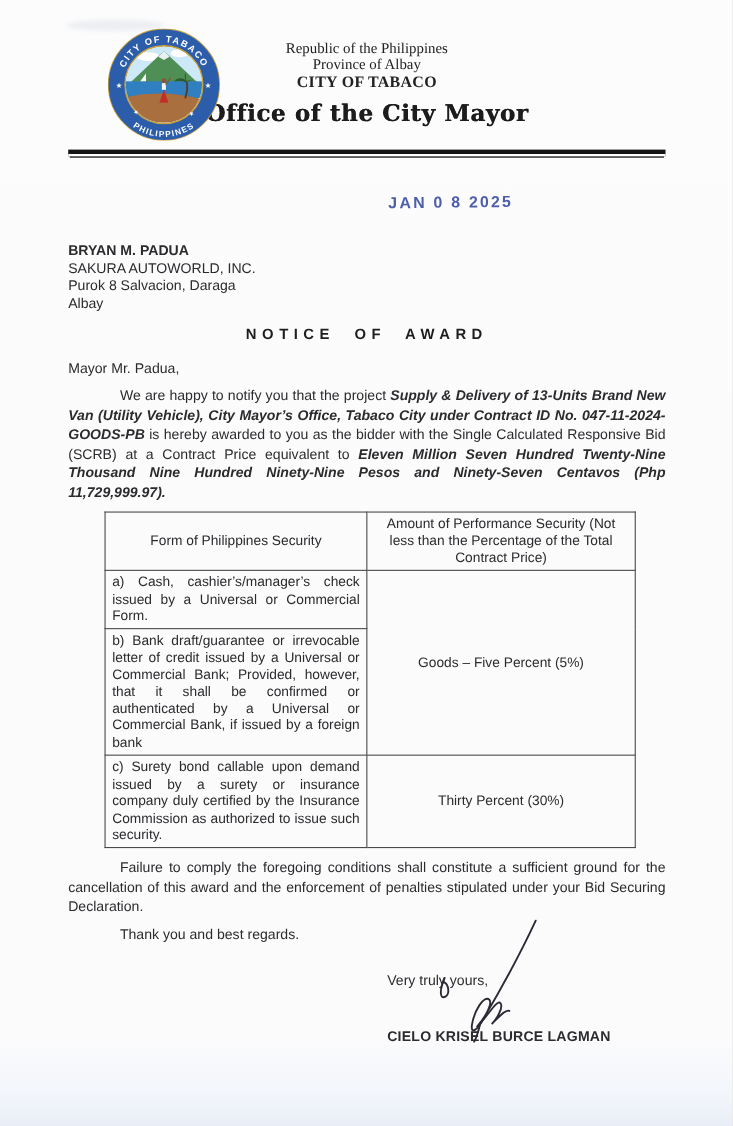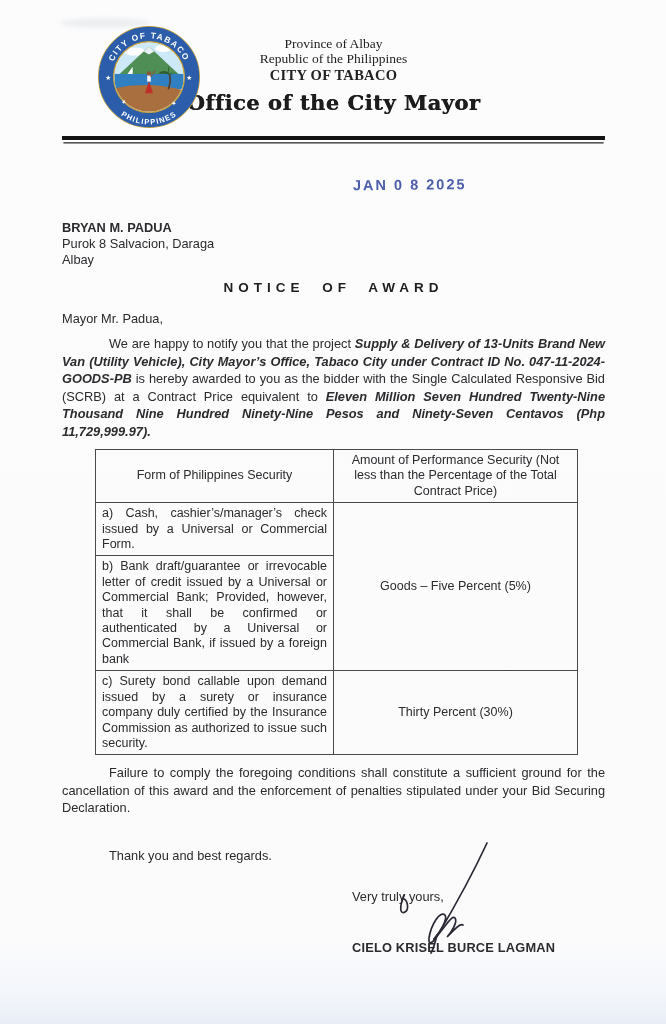--- a/index.html
+++ b/index.html
@@ -39,21 +39,21 @@
   p.body{margin:9px 0 0 0;font-size:12.8px;line-height:17.5px;text-align:justify;text-indent:47px;}
   .bi{font-weight:bold;font-style:italic;}
   
   table.perf{border-collapse:collapse;margin:9px 0 0 33px;width:482px;font-size:12.5px;line-height:15.4px;table-layout:fixed;}
   table.perf th, table.perf td{border:1px solid #4a4a4a;padding:3px 6px;vertical-align:middle;color:#2b2b2e;}
   table.perf th{font-weight:normal;text-align:center;height:42px;}
   table.perf td.form{text-align:justify;vertical-align:top;}
   table.perf td.amt{text-align:center;}
   table.perf col.c1{width:238px;} table.perf col.c2{width:244px;}
   
-  .closing{margin-top:31px;font-size:12.8px;text-indent:47px;}
+  .closing{margin-top:9px;font-size:12.8px;text-indent:47px;}
   .sig-block{position:relative;margin-top:26px;margin-left:290px;font-size:12.8px;}
   .sig-name{font-weight:bold;margin-top:36px;letter-spacing:.2px;}
   .mayor-sig{position:absolute;left:38px;top:-52px;width:110px;height:118px;pointer-events:none;}
 </style>
 </head>
 <body>
 
 <div class="scan">
   <div class="smudge"></div>
 
@@ -90,32 +90,33 @@
       </text>
       <text font-family="Liberation Sans, sans-serif" font-size="7.4" font-weight="bold" fill="#ffffff" letter-spacing="1.2">
         <textPath href="#arcBot" startOffset="50%" text-anchor="middle">PHILIPPINES</textPath>
       </text>
       <text x="7" y="53" font-size="6.5" fill="#ffffff">★</text>
       <text x="86.5" y="53" font-size="6.5" fill="#ffffff">★</text>
       <text x="23" y="76" font-size="5.5" fill="#ffffff" transform="rotate(38 25 74)">★</text>
       <text x="72" y="78" font-size="5.5" fill="#ffffff" transform="rotate(-38 74 76)">★</text>
     </svg>
     <div class="lh-text">
+      <div>Republic of the Philippines</div>
       <div>Province of Albay</div>
-      <div>Republic of the Philippines</div>
       <div class="city">CITY OF TABACO</div>
       <div class="office-title">Office of the City Mayor</div>
     </div>
   </div>
   <div class="rule"></div>
 
   <div class="stamp">JAN 0 8  2025</div>
 
   <div class="recipient">
     <div class="name">BRYAN M. PADUA</div>
+    <div>SAKURA AUTOWORLD, INC.</div>
     <div>Purok 8 Salvacion, Daraga</div>
     <div>Albay</div>
   </div>
 
   <div class="noa-title">NOTICE OF AWARD</div>
 
   <div class="salutation">Mayor Mr. Padua,</div>
 
   <p class="body"><span>We are happy to notify you that the project </span><span class="bi">Supply &amp; Delivery of 13-Units Brand New Van (Utility Vehicle), City Mayor’s Office, Tabaco City under Contract ID No. 047-11-2024-GOODS-PB</span><span> is hereby awarded to you as the bidder with the Single Calculated Responsive Bid (SCRB) at a Contract Price equivalent to </span><span class="bi">Eleven Million Seven Hundred Twenty-Nine Thousand Nine Hundred Ninety-Nine Pesos and Ninety-Seven Centavos (Php 11,729,999.97).</span></p>
 

